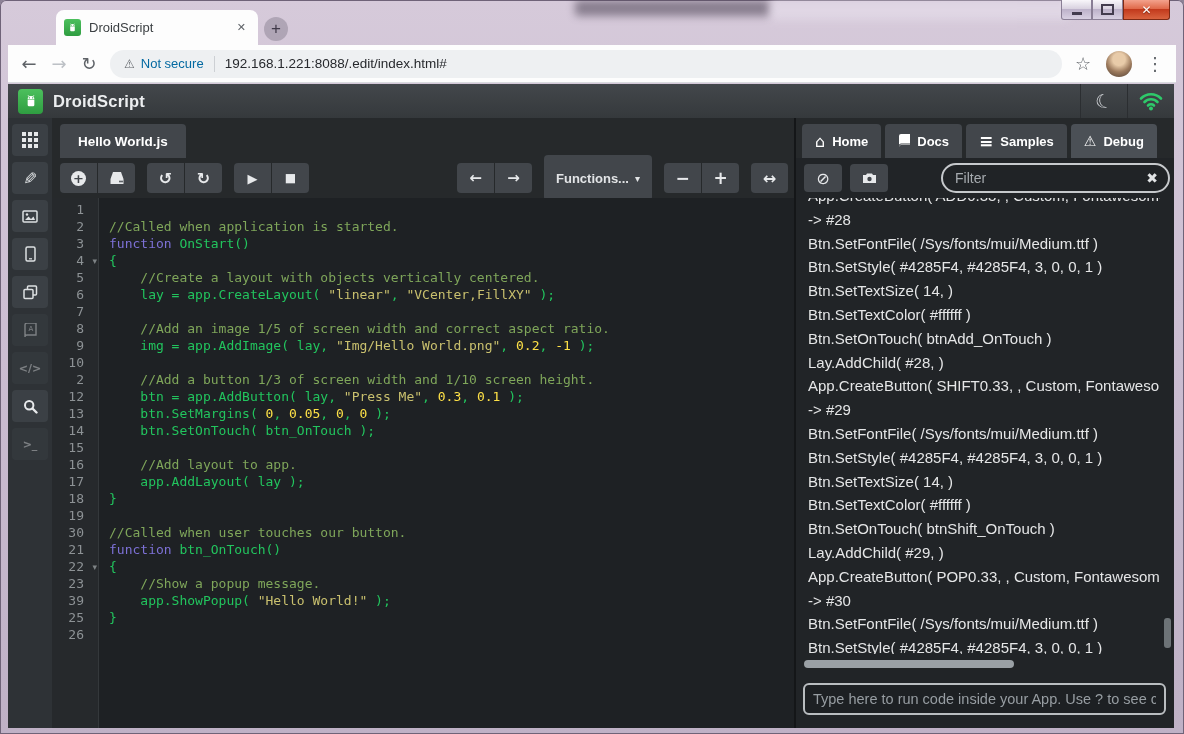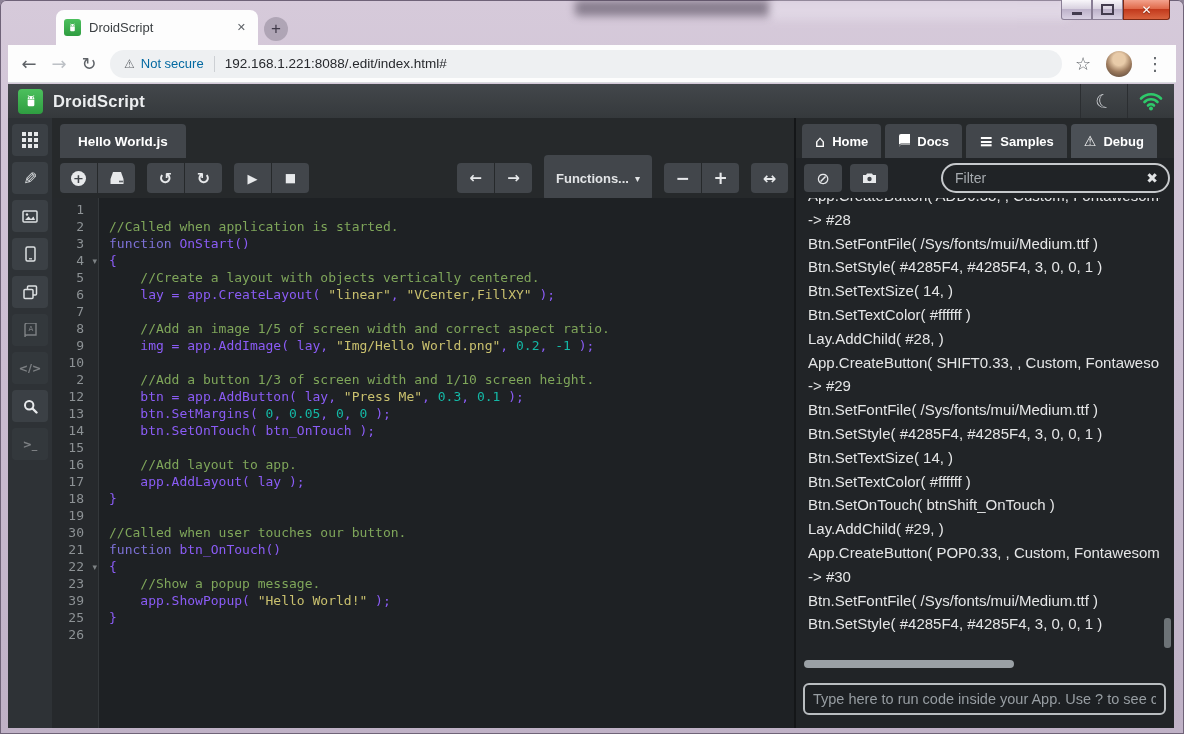--- a/index.html
+++ b/index.html
@@ -72,21 +72,21 @@
   .fnbtn .caret{font-size:10px;margin-left:6px;font-family:"DejaVu Sans",sans-serif;}
   .spacer{flex:1;}
   .code-wrap{position:absolute;left:0;top:80px;right:0;bottom:0;display:flex;background:#1e2124;}
   .gutter{width:46px;background:#26292c;border-right:1px solid #34383b;padding-top:3px;
     font-family:"DejaVu Sans Mono",monospace;font-size:13px;line-height:17px;color:#8d9295;}
   .gnum{position:relative;text-align:right;padding-right:14px;height:17px;}
   .gnum .fold{position:absolute;right:1px;top:1px;font-size:9px;color:#7e8386;font-family:"DejaVu Sans",sans-serif;}
   .code{flex:1;padding:3px 0 0 10px;font-family:"DejaVu Sans Mono",monospace;font-size:13px;line-height:17px;
     color:#d6d6d6;white-space:pre;overflow:hidden;}
   .cline{height:17px;}
-  .tk-c{color:#7fa65a;} .tk-k{color:#7d71d6;} .tk-s{color:#c9c06e;} .tk-n{color:#14b8a6;} .tk-d{color:#8b5cf6;}
+  .tk-c{color:#7fa65a;} .tk-k{color:#7d71d6;} .tk-s{color:#c9c06e;} .tk-n{color:#fde047;} .tk-d{color:#22c55e;}
   
   .right-panel{position:absolute;right:0;top:34px;bottom:0;width:378px;background:#212427;border-left:2px solid #141618;}
   .rp-tabs{height:40px;display:flex;align-items:flex-end;background:#26292b;padding-left:6px;}
   .rp-tab{height:34px;background:#42464b;border-radius:4px 4px 0 0;margin-right:4px;
     display:flex;align-items:center;padding:0 13px;color:#fff;font-weight:bold;font-size:13px;}
   .rp-tab.active{background:#4b5056;}
   .rp-tab .ic{margin-right:7px;font-family:"DejaVu Sans",sans-serif;font-weight:normal;font-size:14px;}
   .rp-controls{height:40px;display:flex;align-items:center;padding:0 8px;position:relative;}
   .rp-cbtn{width:38px;height:28px;background:#42464b;border-radius:4px;margin-right:8px;
     display:flex;align-items:center;justify-content:center;color:#e7e9eb;font-size:16px;font-family:"DejaVu Sans",sans-serif;}
@@ -350,20 +350,21 @@
           <span class="x">✖</span>
         </div>
       </div>
       <div class="rp-log">
           <div class="logline">App.CreateButton( ADD0.33, , Custom, Fontawesome</div>
           <div class="logline">-&gt; #28</div>
           <div class="logline">Btn.SetFontFile( /Sys/fonts/mui/Medium.ttf )</div>
           <div class="logline">Btn.SetStyle( #4285F4, #4285F4, 3, 0, 0, 1 )</div>
           <div class="logline">Btn.SetTextSize( 14, )</div>
           <div class="logline">Btn.SetTextColor( #ffffff )</div>
+          <div class="logline">Btn.SetOnTouch( btnAdd_OnTouch )</div>
           <div class="logline">Lay.AddChild( #28, )</div>
           <div class="logline">App.CreateButton( SHIFT0.33, , Custom, Fontawesome</div>
           <div class="logline">-&gt; #29</div>
           <div class="logline">Btn.SetFontFile( /Sys/fonts/mui/Medium.ttf )</div>
           <div class="logline">Btn.SetStyle( #4285F4, #4285F4, 3, 0, 0, 1 )</div>
           <div class="logline">Btn.SetTextSize( 14, )</div>
           <div class="logline">Btn.SetTextColor( #ffffff )</div>
           <div class="logline">Btn.SetOnTouch( btnShift_OnTouch )</div>
           <div class="logline">Lay.AddChild( #29, )</div>
           <div class="logline">App.CreateButton( POP0.33, , Custom, Fontawesome</div>

